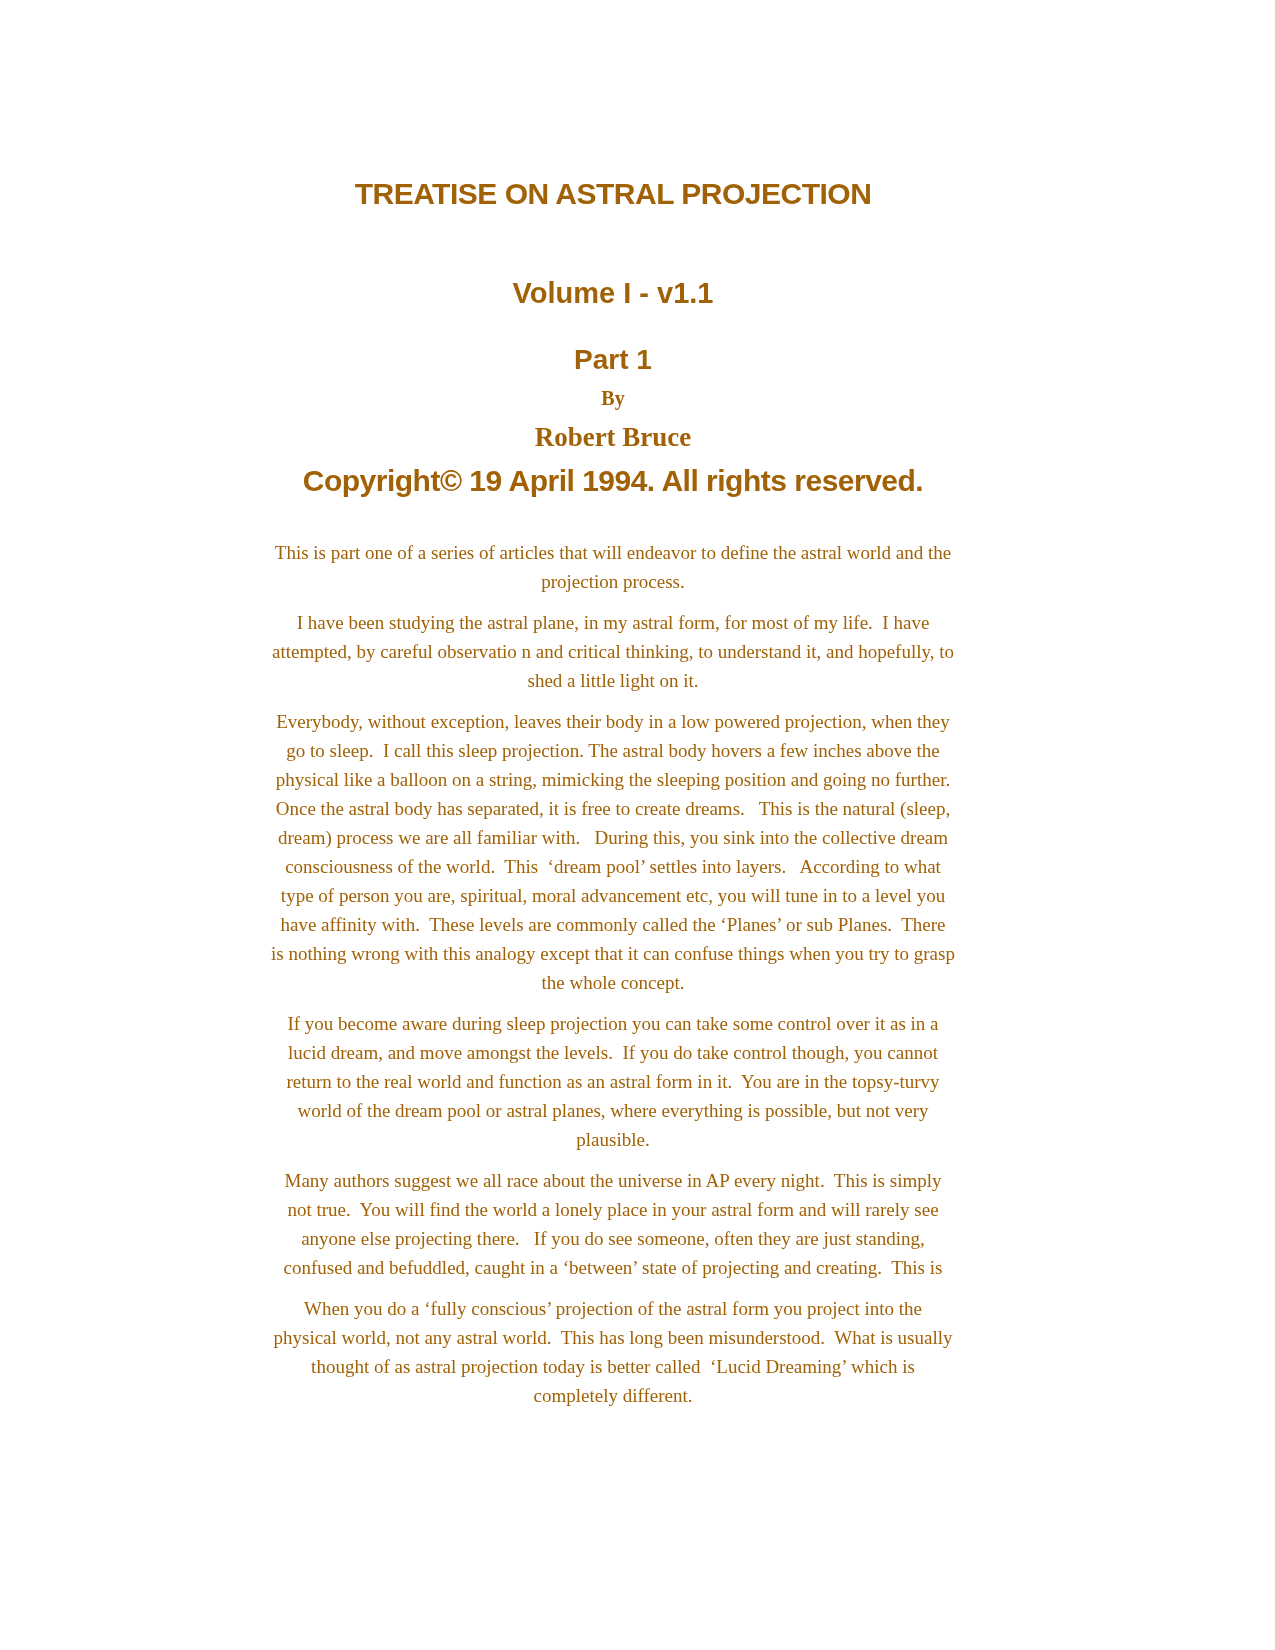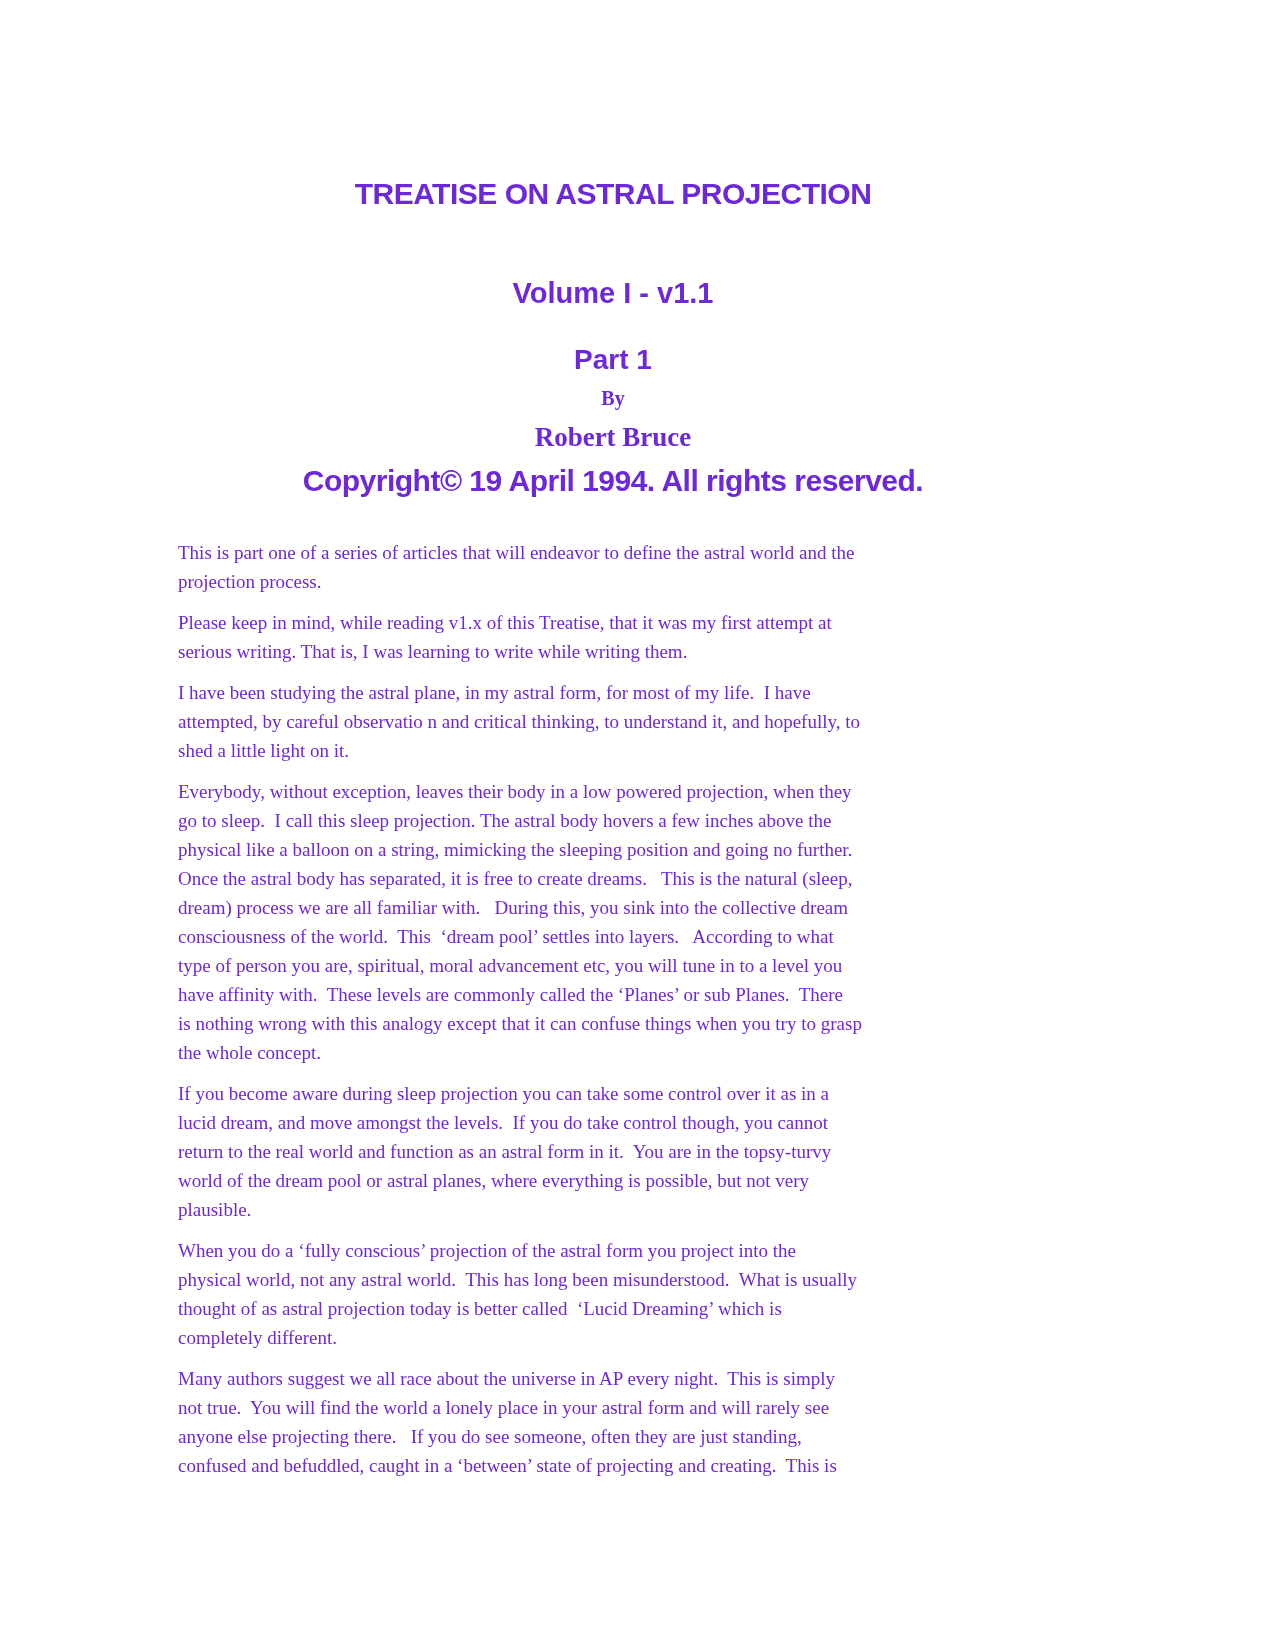--- a/index.html
+++ b/index.html
@@ -5,21 +5,21 @@
   html, body {
     margin: 0;
     padding: 0;
     background: #ffffff;
   }
   .page {
     position: relative;
     width: 1275px;
     height: 1650px;
     background: #ffffff;
-    color: #6d28d9;
+    color: #a16207;
     overflow: hidden;
     font-family: "Liberation Serif", serif;
   }
   .content {
     margin-left: 178px;
     width: 870px;
   }
   .doc-title {
     font-family: "Liberation Sans", sans-serif;
     font-weight: bold;
@@ -68,21 +68,21 @@
     font-size: 30px;
     line-height: 38px;
     letter-spacing: -0.5px;
     text-align: center;
     margin-top: 12px;
   }
   .doc-body {
     margin-top: 38px;
     font-size: 19px;
     line-height: 29px;
-    text-align: left;
+    text-align: center;
   }
   .doc-body p {
     white-space: pre-wrap;
     margin: 0 0 12px 0;
   }
 </style>
 </head>
 <body>
 
 <div class="page">
@@ -90,43 +90,41 @@
     <h1 class="doc-title">TREATISE ON ASTRAL PROJECTION</h1>
     <div class="doc-volume">Volume I - v1.1</div>
     <div class="doc-part">Part 1</div>
     <div class="doc-by">By</div>
     <div class="doc-author">Robert Bruce</div>
     <div class="doc-copyright">Copyright© 19 April 1994. All rights reserved.</div>
 
     <div class="doc-body">
       <p>This is part one of a series of articles that will endeavor to define the astral world and the
 projection process.</p>
-      <p>Please keep in mind, while reading v1.x of this Treatise, that it was my first attempt at
-serious writing. That is, I was learning to write while writing them.</p>
       <p>I have been studying the astral plane, in my astral form, for most of my life.  I have
 attempted, by careful observatio n and critical thinking, to understand it, and hopefully, to
 shed a little light on it.</p>
       <p>Everybody, without exception, leaves their body in a low powered projection, when they
 go to sleep.  I call this sleep projection. The astral body hovers a few inches above the
 physical like a balloon on a string, mimicking the sleeping position and going no further.
 Once the astral body has separated, it is free to create dreams.   This is the natural (sleep,
 dream) process we are all familiar with.   During this, you sink into the collective dream
 consciousness of the world.  This  ‘dream pool’ settles into layers.   According to what
 type of person you are, spiritual, moral advancement etc, you will tune in to a level you
 have affinity with.  These levels are commonly called the ‘Planes’ or sub Planes.  There
 is nothing wrong with this analogy except that it can confuse things when you try to grasp
 the whole concept.</p>
       <p>If you become aware during sleep projection you can take some control over it as in a
 lucid dream, and move amongst the levels.  If you do take control though, you cannot
 return to the real world and function as an astral form in it.  You are in the topsy-turvy
 world of the dream pool or astral planes, where everything is possible, but not very
 plausible.</p>
+      <p>Many authors suggest we all race about the universe in AP every night.  This is simply
+not true.  You will find the world a lonely place in your astral form and will rarely see
+anyone else projecting there.   If you do see someone, often they are just standing,
+confused and befuddled, caught in a ‘between’ state of projecting and creating.  This is</p>
       <p>When you do a ‘fully conscious’ projection of the astral form you project into the
 physical world, not any astral world.  This has long been misunderstood.  What is usually
 thought of as astral projection today is better called  ‘Lucid Dreaming’ which is
 completely different.</p>
-      <p>Many authors suggest we all race about the universe in AP every night.  This is simply
-not true.  You will find the world a lonely place in your astral form and will rarely see
-anyone else projecting there.   If you do see someone, often they are just standing,
-confused and befuddled, caught in a ‘between’ state of projecting and creating.  This is</p>
     </div>
   </div>
 </div>
 
 </body></html>

